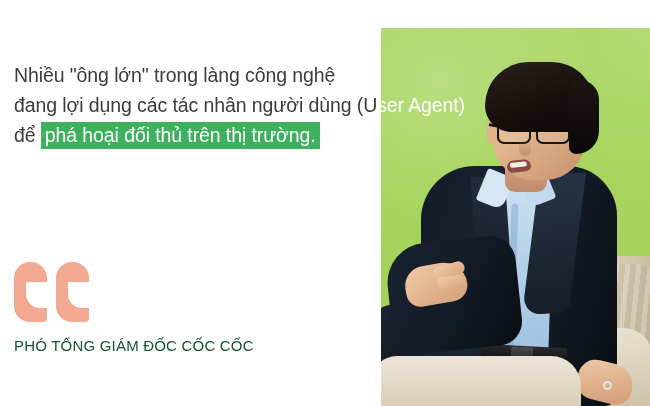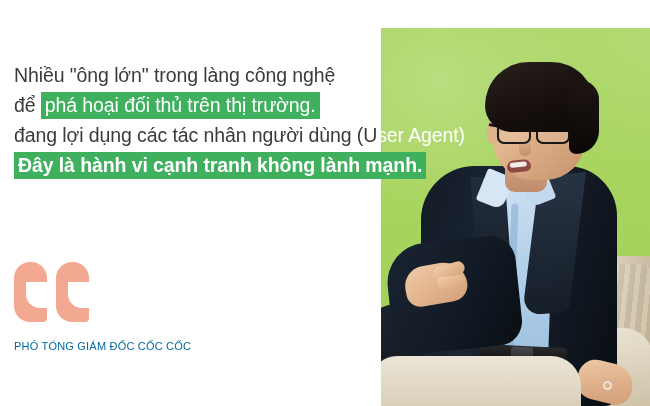--- a/index.html
+++ b/index.html
@@ -393,23 +393,23 @@
   }
 
   
   #attribution {
     position: absolute;
     left: 14px;
     top: 336px;
     z-index: 5;
   }
   #role {
-    font-size: 11px;
+    font-size: 15px;
     letter-spacing: 0.2px;
-    color: #0369a1;
+    color: #14532d;
     line-height: 20px;
   }
   #person-name {
     font-size: 23px;
     font-weight: bold;
     letter-spacing: 0.3px;
     color: #26a04b;
     line-height: 30px;
     margin-top: 2px;
   }
@@ -454,23 +454,22 @@
       <div class="finger2"></div>
       <div class="hand2"></div>
       <div class="ring"></div>
     </div>
 
     <div class="couch-seat"></div>
   </div>
 
   <div id="quote-text">
     <div class="q-line line1"><span>Nhiều "ông lớn" trong làng công nghệ</span></div>
+    <div class="q-line line2"><span>đang lợi dụng các tác nhân người dùng (U</span><span class="on-green">ser Agent)</span></div>
     <div class="q-line line3"><span>để </span><span class="hl">phá hoại đối thủ trên thị trường.</span></div>
-    <div class="q-line line2"><span>đang lợi dụng các tác nhân người dùng (U</span><span class="on-green">ser Agent)</span></div>
-    <div class="q-line line4"><span class="hl">Đây là hành vi cạnh tranh không lành mạnh.</span></div>
   </div>
 
   <div id="quote-mark">
     <span class="qm"></span>
     <span class="qm"></span>
   </div>
 
   <div id="attribution">
     <div id="role">PHÓ TỔNG GIÁM ĐỐC CỐC CỐC</div>
   </div>

